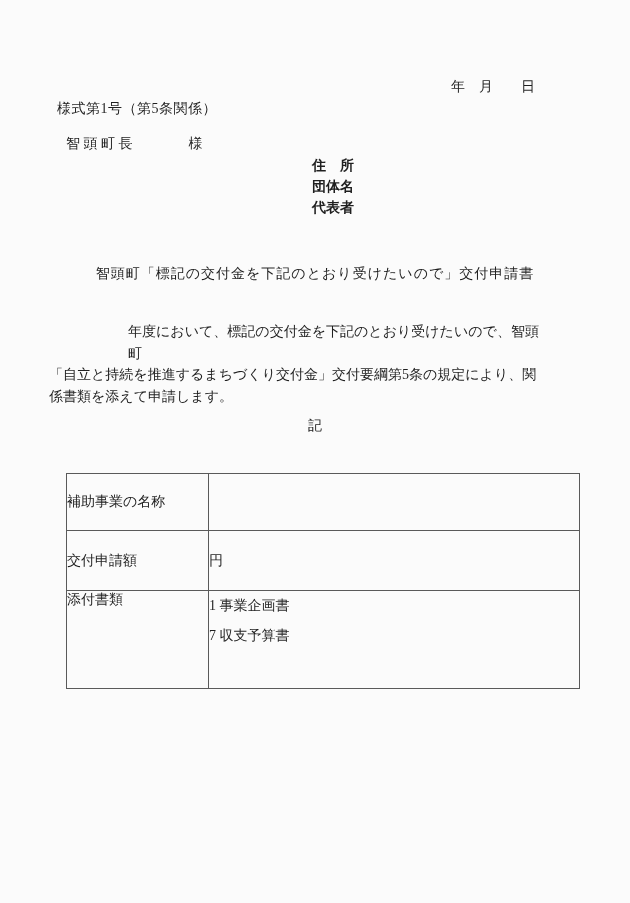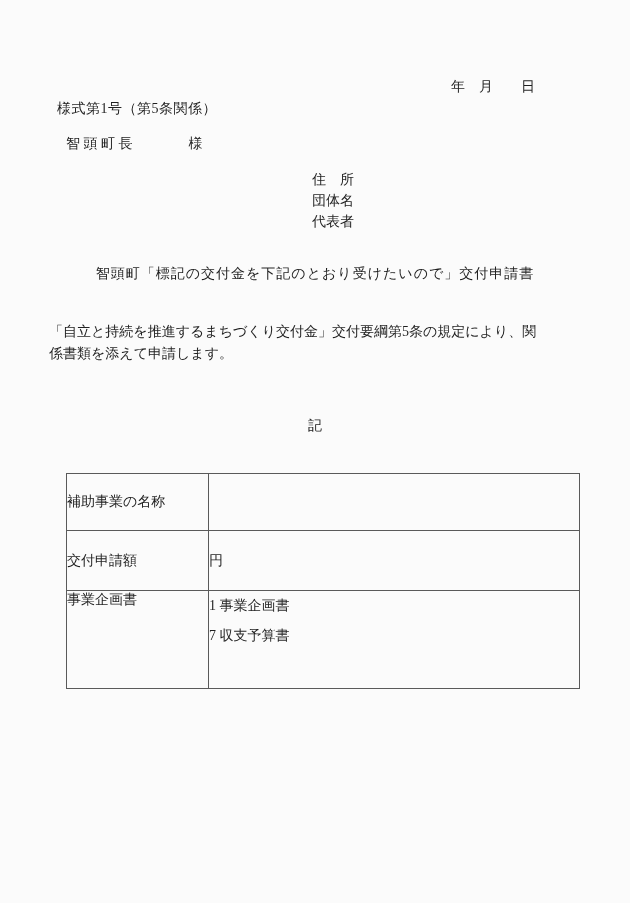--- a/index.html
+++ b/index.html
@@ -9,21 +9,21 @@
     color: #1f1f1f;
     font-family: "Liberation Serif", "DejaVu Serif", serif;
     font-size: 14px;
     position: relative;
     overflow: hidden;
   }
   .abs { position: absolute; }
   .form-number { left: 57px; top: 55px; letter-spacing: 0.5px; margin-top: 45px; }
   .date-line   { left: 412px; top: 78px; width: 162px; text-align: center; }
   .addressee   { left: 66px; top: 135px; }
-  .sender      { left: 312px; top: 169px; line-height: 21px; }
+  .sender      { left: 312px; top: 155px; line-height: 21px; font-weight: bold; }
   .doc-title   { left: 0; right: 0; top: 265px; text-align: center; letter-spacing: 1px; }
   .body-par    { left: 49px; top: 321px; width: 502px; line-height: 21.5px; }
   .body-line.indent { padding-left: 79px; }
   .ki-marker   { left: 0; right: 0; top: 415px; text-align: center; line-height: 21px; }
 
   table.app-table {
     position: absolute;
     left: 66px; top: 473px;
     width: 513px;
     border-collapse: collapse;
@@ -57,20 +57,21 @@
 
   <div class="abs sender">
     <div>住　所</div>
     <div>団体名</div>
     <div>代表者</div>
   </div>
 
   <div class="abs doc-title">智頭町「標記の交付金を下記のとおり受けたいので」交付申請書</div>
 
   <div class="abs body-par">
+    <div class="body-line indent">年度において、標記の交付金を下記のとおり受けたいので、智頭町</div>
     <div class="body-line">「自立と持続を推進するまちづくり交付金」交付要綱第5条の規定により、関</div>
     <div class="body-line">係書類を添えて申請します。</div>
   </div>
 
   <div class="abs ki-marker">記</div>
 
   <table class="app-table">
     <colgroup>
       <col style="width:142px">
       <col style="width:371px">
@@ -78,21 +79,21 @@
     <tbody>
         <tr class="r1">
       <td class="lbl">補助事業の名称</td>
       <td class="val"></td>
     </tr>
     <tr class="r2">
       <td class="lbl">交付申請額</td>
       <td class="val val-yen">円</td>
     </tr>
     <tr class="r3">
-      <td class="lbl lbl-top">事業企画書</td>
+      <td class="lbl lbl-top">添付書類</td>
       <td class="val val-lines">
         <div>1 事業企画書</div>
         <div>7 収支予算書</div>
       </td>
     </tr>
   </tbody>
     </table>
 
 </div>
 

